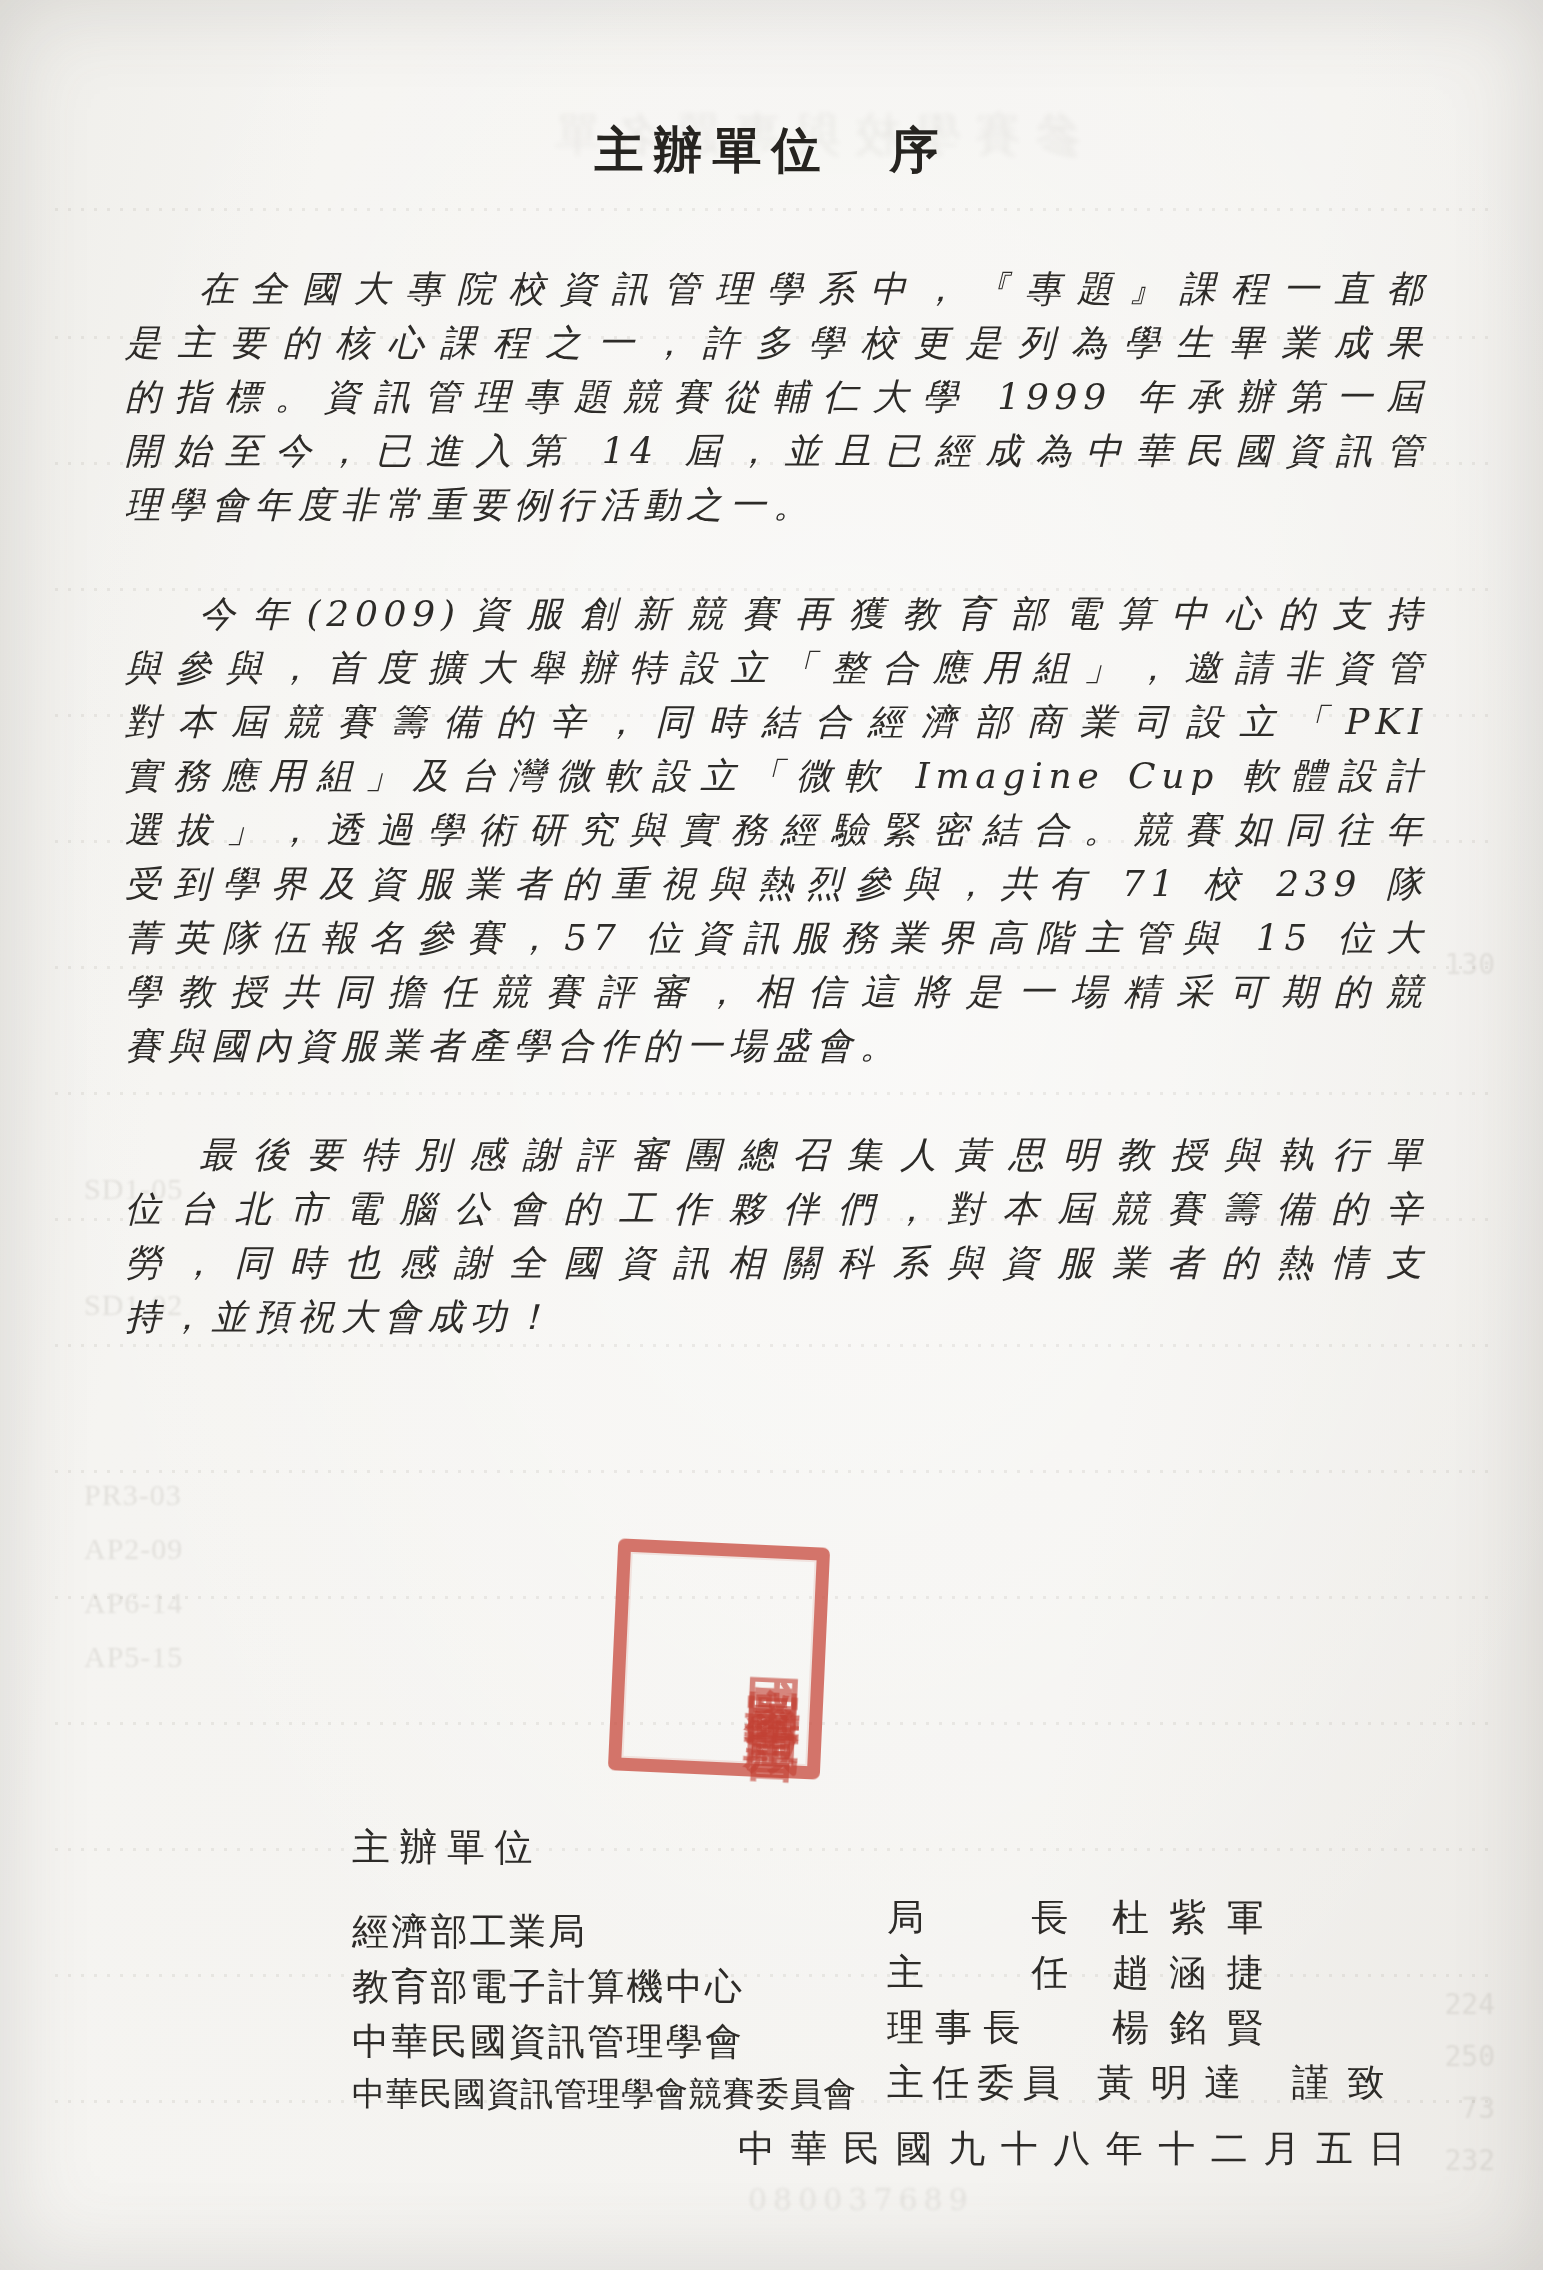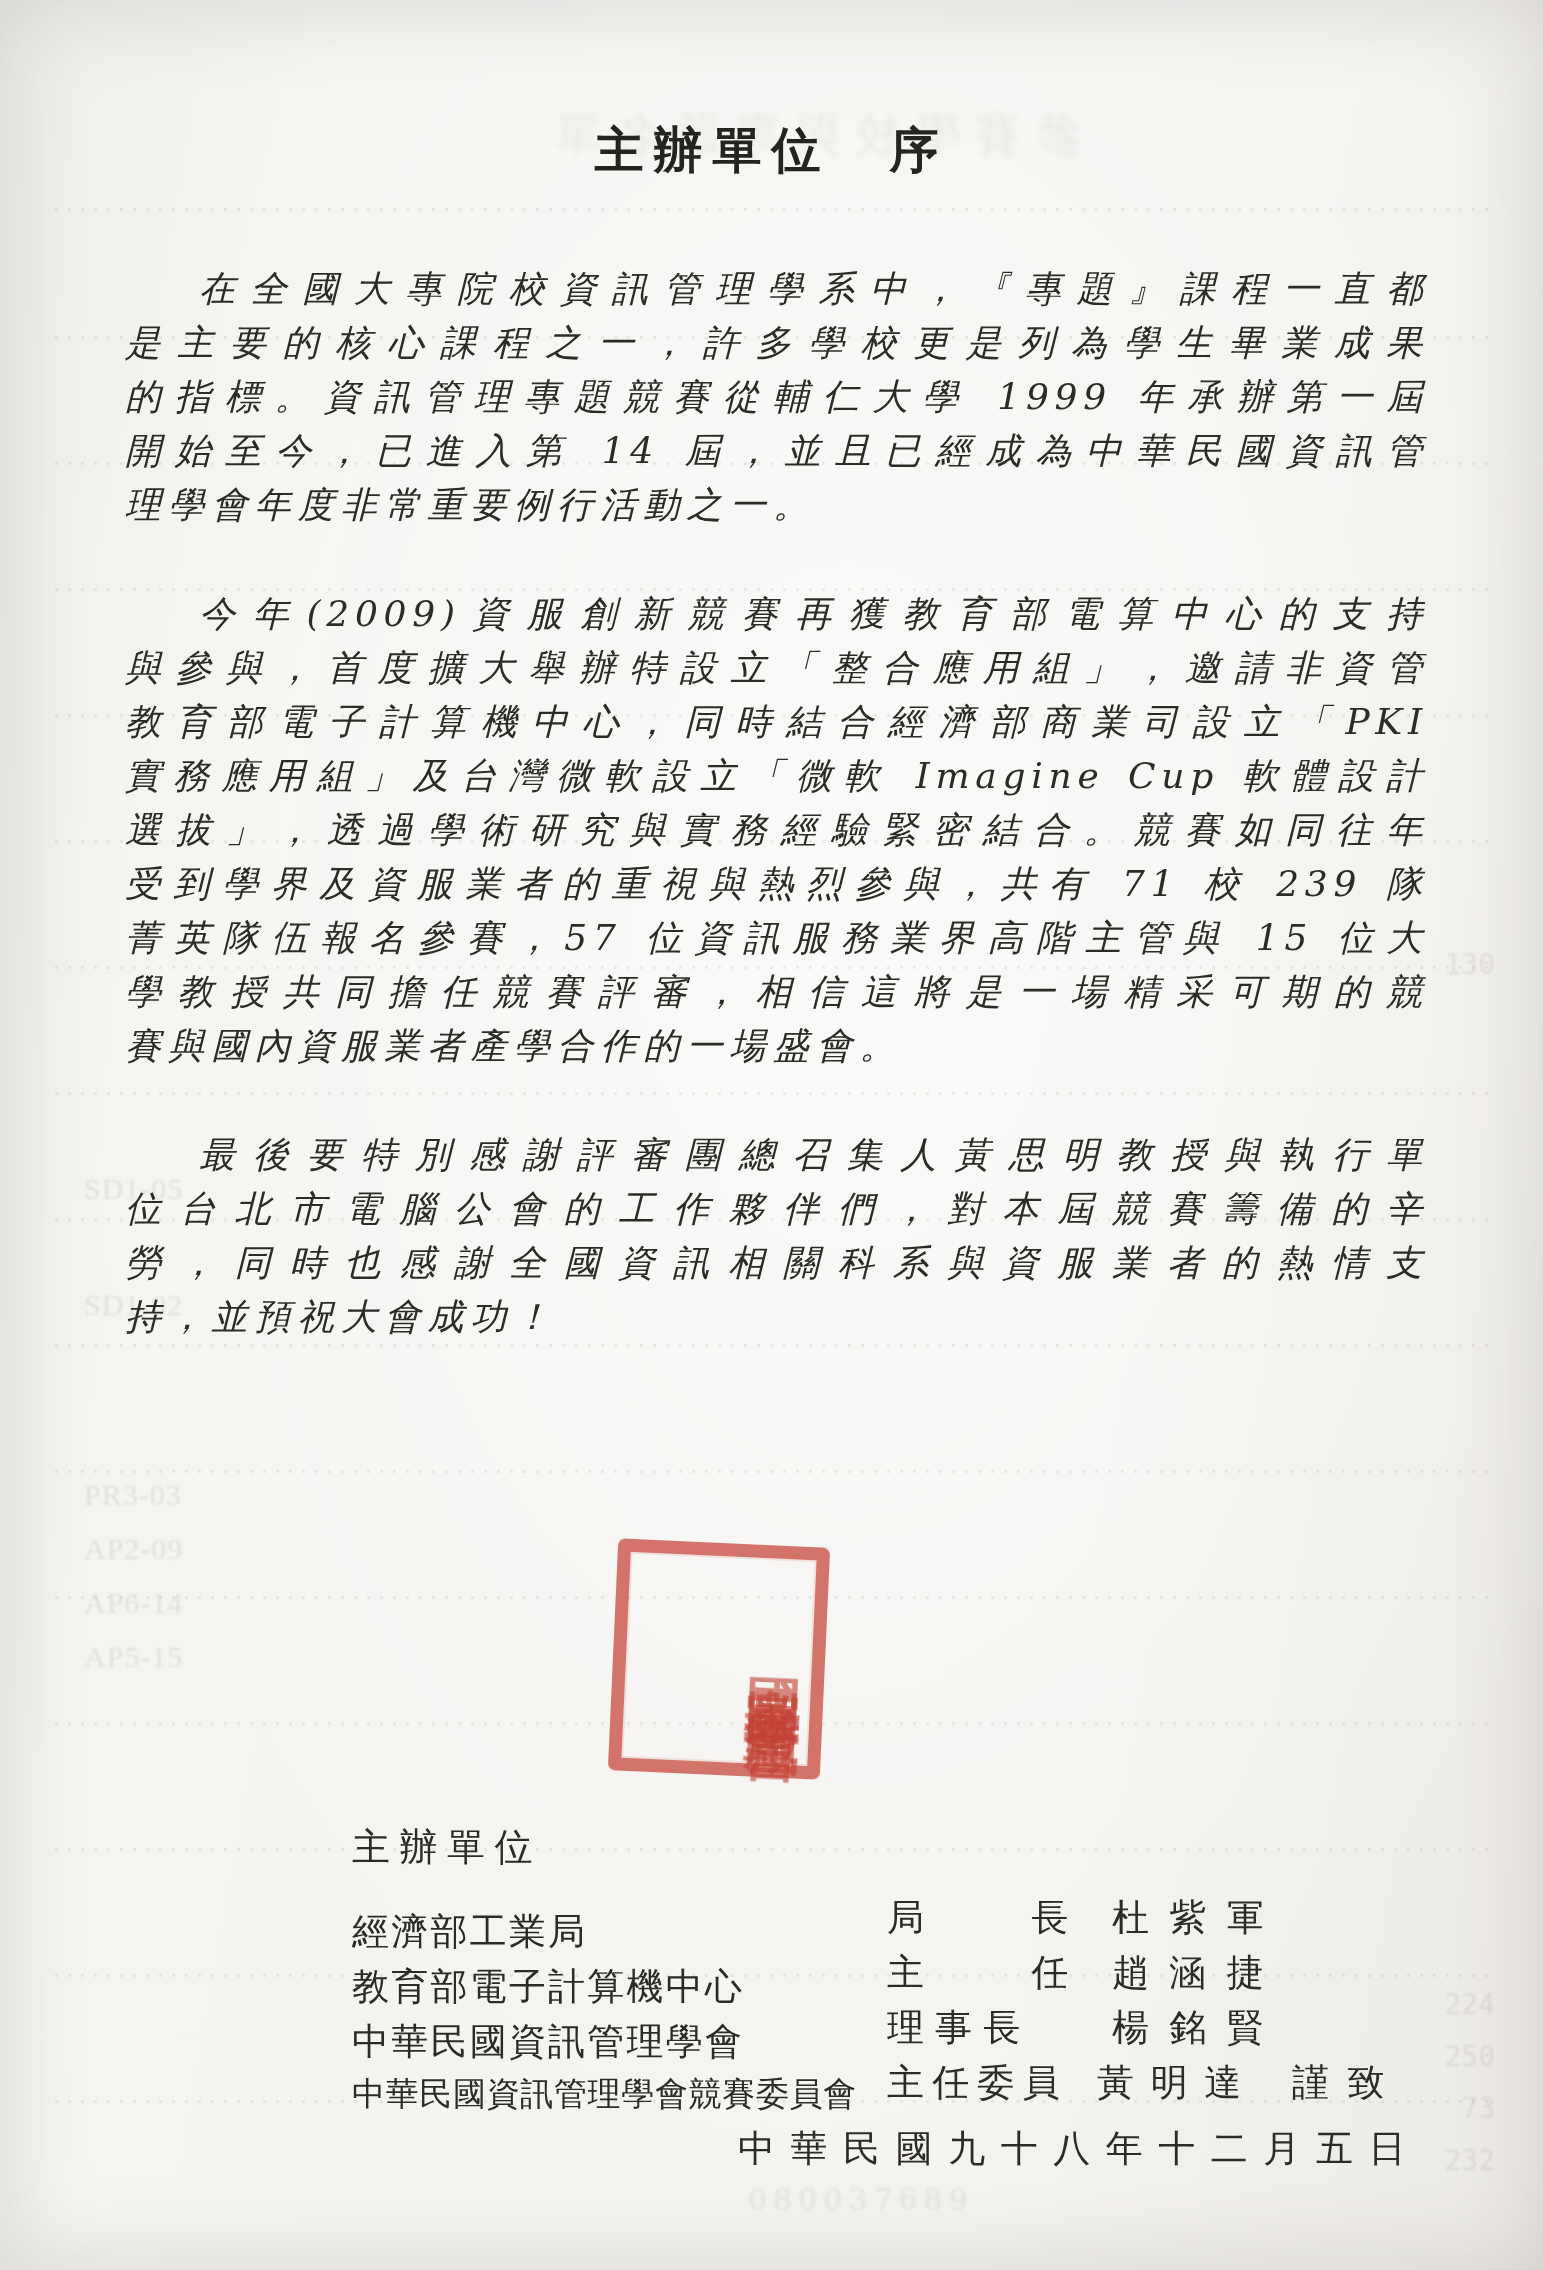--- a/index.html
+++ b/index.html
@@ -138,21 +138,21 @@
         <div class="line">是主要的核心課程之一，許多學校更是列為學生畢業成果</div>
         <div class="line">的指標。資訊管理專題競賽從輔仁大學 1999 年承辦第一屆</div>
         <div class="line">開始至今，已進入第 14 屆，並且已經成為中華民國資訊管</div>
         <div class="line last">理學會年度非常重要例行活動之一。</div>
       </div>
 
 
       <div class="para">
         <div class="line indent">今年(2009)資服創新競賽再獲教育部電算中心的支持</div>
         <div class="line">與參與，首度擴大舉辦特設立「整合應用組」，邀請非資管</div>
-        <div class="line">教育部電子計算機中心，同時結合經濟部商業司設立「PKI</div>
+        <div class="line">對本屆競賽籌備的辛，同時結合經濟部商業司設立「PKI</div>
         <div class="line">實務應用組」及台灣微軟設立「微軟 Imagine Cup 軟體設計</div>
         <div class="line">選拔」，透過學術研究與實務經驗緊密結合。競賽如同往年</div>
         <div class="line">受到學界及資服業者的重視與熱烈參與，共有 71 校 239 隊</div>
         <div class="line">菁英隊伍報名參賽，57 位資訊服務業界高階主管與 15 位大</div>
         <div class="line">學教授共同擔任競賽評審，相信這將是一場精采可期的競</div>
         <div class="line last">賽與國內資服業者產學合作的一場盛會。</div>
       </div>
 
       <div class="para">
         <div class="line indent">最後要特別感謝評審團總召集人黃思明教授與執行單</div>

